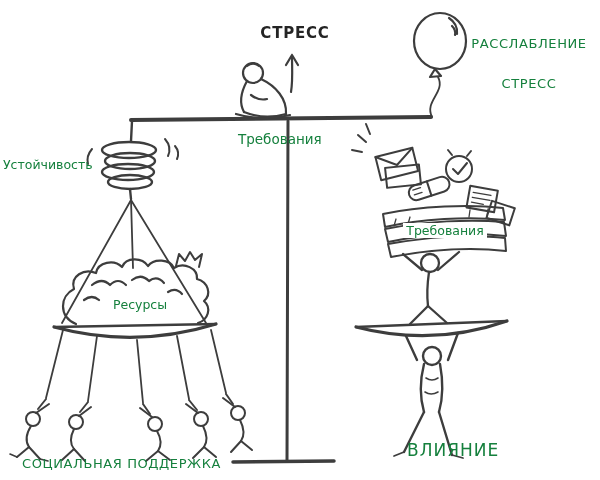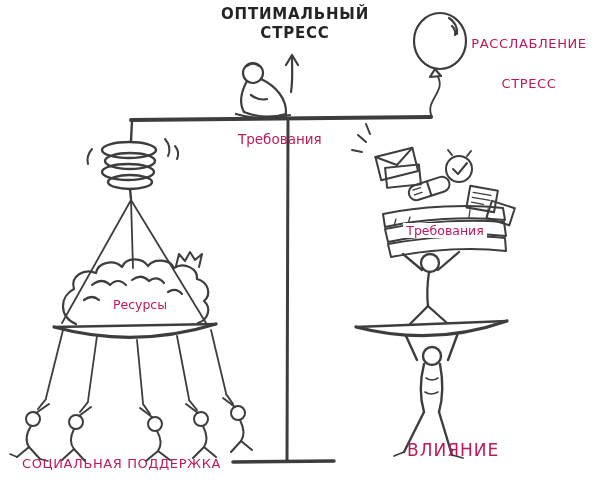--- a/index.html
+++ b/index.html
@@ -1,21 +1,21 @@
 <!DOCTYPE html>
 <html><head>
 <meta charset="utf-8">
 <style>
   html,body{margin:0;padding:0;background:#fff;}
   .stage{
     position:relative;width:600px;height:480px;background:#ffffff;overflow:hidden;
     font-family:"DejaVu Sans","Liberation Sans",sans-serif;color:#3c3c3c;
   }
   .stage svg{position:absolute;left:0;top:0;}
-  .lbl{position:absolute;white-space:nowrap;color:#be185d;}
+  .lbl{position:absolute;white-space:nowrap;color:#15803d;}
   .lbl.center{text-align:center;white-space:normal;}
   .title-line{position:absolute;left:210px;width:170px;text-align:center;
     font-weight:bold;font-size:15px;letter-spacing:.8px;color:#242424;}
   .caps{letter-spacing:.6px;}
   .on-stack{background:#ffffff;padding:0 3px;}
 </style>
 </head>
 <body>
 
 <div class="stage">
@@ -187,28 +187,28 @@
         <path d="M424,364 C420,380 420,398 424,412"></path>
         <path d="M440,364 C443,380 443,398 439,412"></path>
         <path d="M426,378 q6,4 12,0 M425,392 q6,4 13,0" stroke-width="1.6"></path>
         <path d="M424,412 L404,452"></path>
         <path d="M439,412 L452,455"></path>
         <path d="M404,452 l-10,4 M452,455 l11,3" stroke-width="1.8"></path>
       </g>
     </g>
   </svg>
 
-  <div class="title-line" style="top:5px">ОПТИМАЛЬНЫЙ</div>
   <div class="title-line" style="top:24px">СТРЕСС</div>
 
   <div class="lbl" style="left:238px;top:131px;font-size:13.5px">Требования</div>
 
   <div class="lbl center caps" style="left:463px;top:36px;width:132px;font-size:13px">РАССЛАБЛЕНИЕ</div>
   <div class="lbl center caps" style="left:463px;top:76px;width:132px;font-size:13px">СТРЕСС</div>
 
+  <div class="lbl" style="left:3px;top:157px;font-size:12.5px">Устойчивость</div>
 
   <div class="lbl center" style="left:100px;top:297px;width:80px;font-size:12.5px">Ресурсы</div>
 
   <div class="lbl center" style="left:398px;top:223px;width:94px;font-size:12.5px"><span class="on-stack">Требования</span></div>
 
   <div class="lbl caps" style="left:22px;top:456px;font-size:13px">СОЦИАЛЬНАЯ ПОДДЕРЖКА</div>
   <div class="lbl caps" style="left:407px;top:440px;font-size:17px;letter-spacing:1px">ВЛИЯНИЕ</div>
 
 </div>
 

